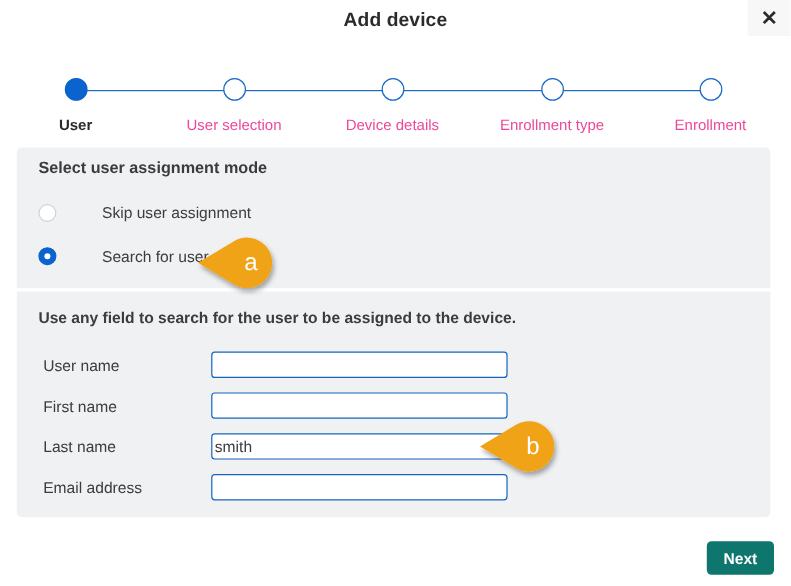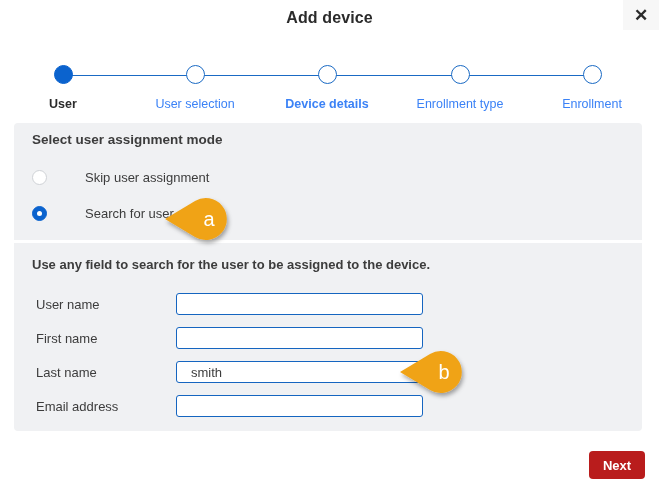--- a/index.html
+++ b/index.html
@@ -85,21 +85,21 @@
     box-sizing: border-box;
     margin: 3px auto 0 auto;
   }
   .step.active .step-circle {
     background: #0b63ce;
     border-color: #0b63ce;
   }
   .step-label {
     margin-top: 13px;
     font-size: 12.5px;
-    color: #3b82f6;
+    color: #ec4899;
     white-space: nowrap;
   }
   .step.active .step-label {
     color: #2b2b2b;
     font-weight: bold;
   }
 
   
   .panel {
     position: absolute;
@@ -199,21 +199,21 @@
   }
   .form-input {
     width: 247px;
     height: 22px;
     border: 1px solid #1565c0;
     border-radius: 3px;
     background: #ffffff;
     font-family: "Liberation Sans", sans-serif;
     font-size: 13px;
     color: #3c3c3c;
-    padding: 0 14px;
+    padding: 0 2px;
     box-sizing: border-box;
     outline: none;
   }
 
   
   .callout {
     position: absolute;
     width: 74px;
     height: 46px;
   }
@@ -242,21 +242,21 @@
   #callout-a { left: 165px; top: 196px; }
   #callout-b { left: 400px; top: 349px; }
 
   
   .next-button {
     position: absolute;
     right: 14px;
     top: 451px;
     width: 56px;
     height: 28px;
-    background: #b91c1c;
+    background: #0f766e;
     border: none;
     border-radius: 4px;
     color: #ffffff;
     font-size: 13px;
     font-weight: bold;
     font-family: "Liberation Sans", sans-serif;
     cursor: pointer;
     padding: 0;
   }
 </style>
@@ -275,21 +275,21 @@
   <div class="step active" style="left:63px;">
     <div class="step-circle"></div>
     <div class="step-label">User</div>
   </div>
 
   <div class="step" style="left:195px;">
     <div class="step-circle"></div>
     <div class="step-label">User selection</div>
   </div>
 
-  <div class="step" style="left:327px;font-weight:bold;">
+  <div class="step" style="left:327px;">
     <div class="step-circle"></div>
     <div class="step-label">Device details</div>
   </div>
 
   <div class="step" style="left:460px;">
     <div class="step-circle"></div>
     <div class="step-label">Enrollment type</div>
   </div>
 
   <div class="step" style="left:592px;">

